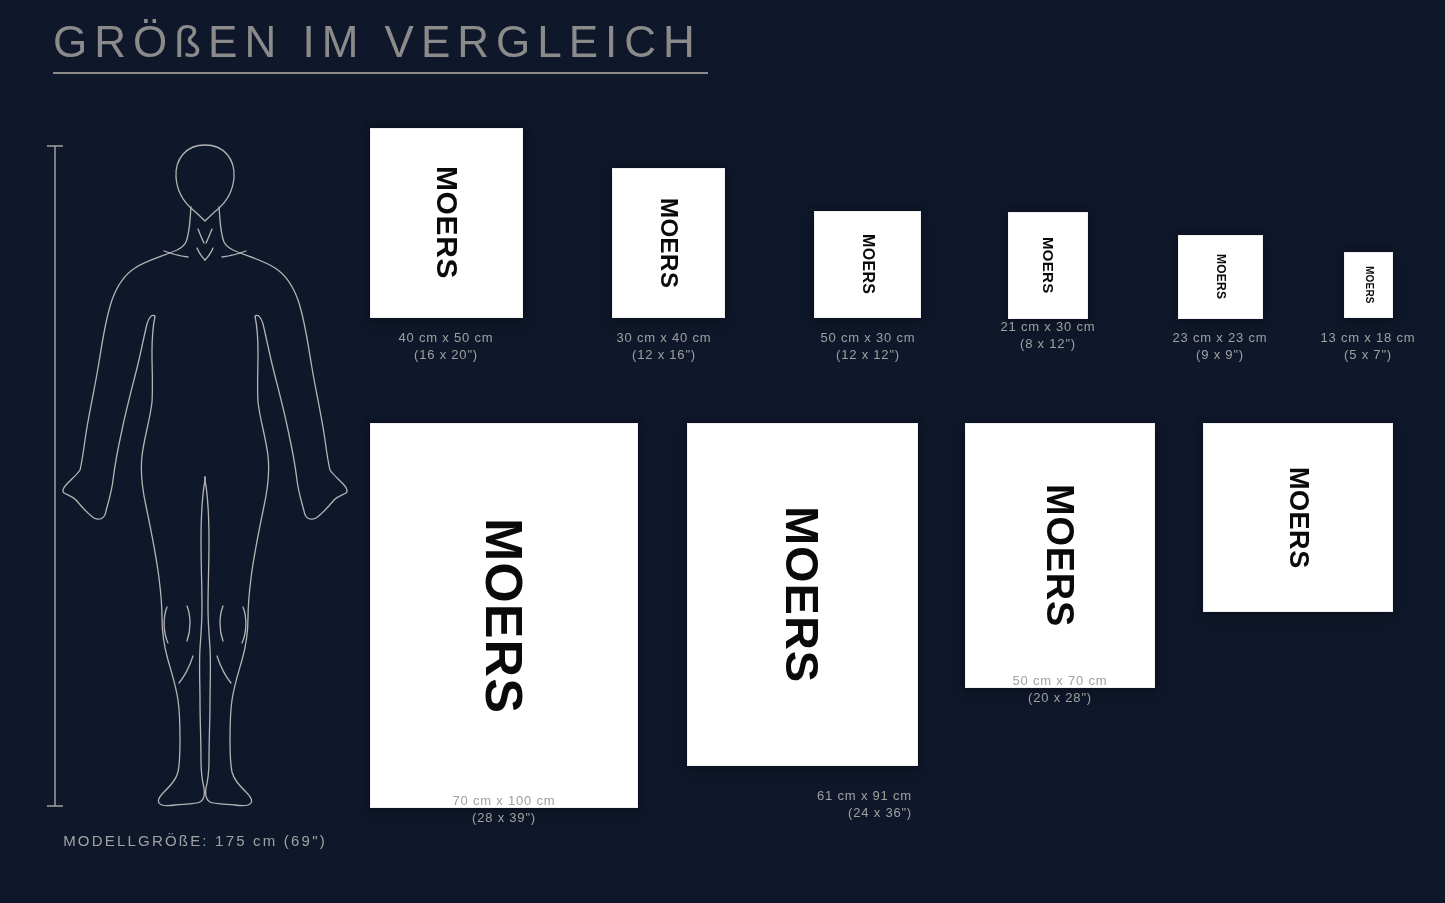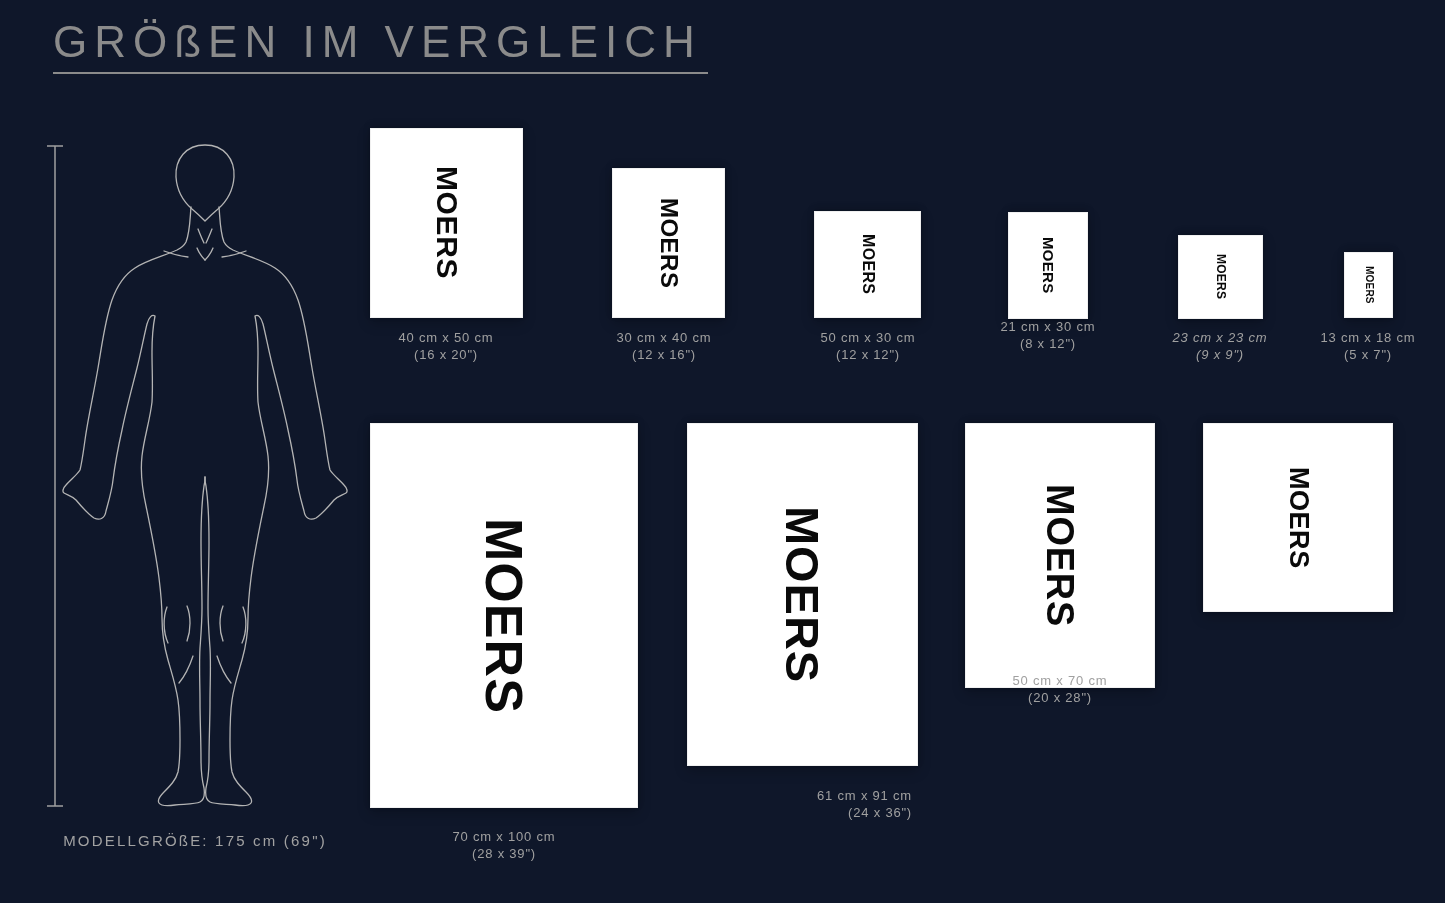--- a/index.html
+++ b/index.html
@@ -135,37 +135,37 @@
     <span class="word" style="font-size:15px;">MOERS</span>
   </div>
   <div class="psize" style="left:938px;top:318px;">
     <span>21 cm x 30 cm</span>
     <span>(8 x 12")</span>
   </div>
 
   <div class="poster" style="left:1178px;top:235px;width:85px;height:84px;">
     <span class="word" style="font-size:12px;">MOERS</span>
   </div>
-  <div class="psize" style="left:1110px;top:329px;font-style:italic;">
+  <div class="psize" style="left:1110px;top:329px;">
     <span>23 cm x 23 cm</span>
     <span>(9 x 9")</span>
   </div>
 
   <div class="poster" style="left:1344px;top:252px;width:49px;height:66px;">
     <span class="word" style="font-size:10px;">MOERS</span>
   </div>
   <div class="psize" style="left:1258px;top:329px;">
     <span>13 cm x 18 cm</span>
     <span>(5 x 7")</span>
   </div>
 
   <div class="poster" style="left:370px;top:423px;width:268px;height:385px;">
     <span class="word" style="font-size:52px;">MOERS</span>
   </div>
-  <div class="psize" style="left:394px;top:828px;">
+  <div class="psize" style="left:394px;top:792px;">
     <span>70 cm x 100 cm</span>
     <span>(28 x 39")</span>
   </div>
 
   <div class="poster" style="left:687px;top:423px;width:231px;height:343px;">
     <span class="word" style="font-size:47px;">MOERS</span>
   </div>
   <div class="psize" style="left:692px;top:787px;text-align:right;">
     <span>61 cm x 91 cm</span>
     <span>(24 x 36")</span>

